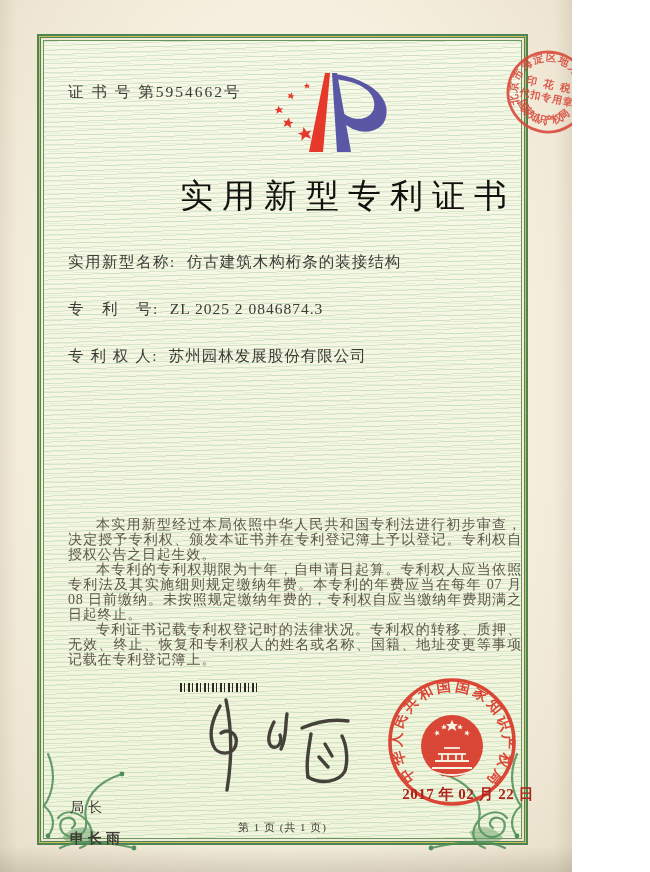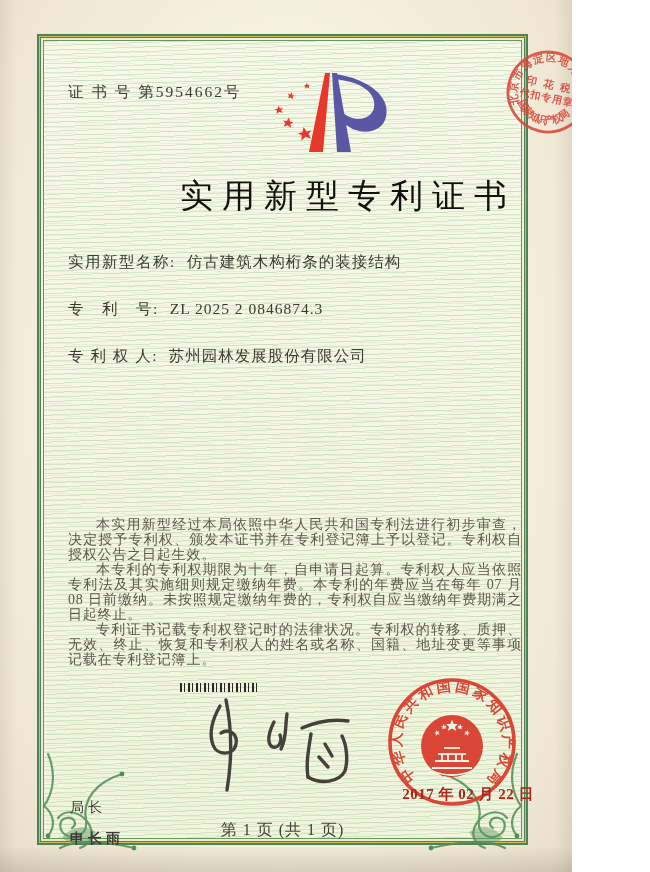--- a/index.html
+++ b/index.html
@@ -40,21 +40,21 @@
   .signoff { position:absolute; left:70px; top:760px; font-size:14px; letter-spacing:4px; color:#3f3c35;margin-top:39px; }
   .signoff .name { margin-top:13px;font-weight:bold; }
   .barcode { position:absolute; left:180px; top:683px; width:78px; height:9px;
     background:repeating-linear-gradient(90deg,#2c2a26 0 2px,rgba(0,0,0,0) 2px 4px,#2c2a26 4px 5px,rgba(0,0,0,0) 5px 8px); }
   .signature { position:absolute; left:190px; top:692px; width:170px; height:110px; }
   .seal { position:absolute; left:386px; top:676px; width:132px; height:132px; opacity:.93; }
   .seal-date { position:absolute; left:388px; top:785px; width:160px; text-align:center;
                font-size:15px; font-weight:bold; color:#ad241b; letter-spacing:.5px; white-space:nowrap; }
   .stamp { position:absolute; left:500px; top:44px; width:96px; height:96px; transform:rotate(12deg); opacity:.88; }
   .footer { position:absolute; left:43px; right:50px; top:820px; text-align:center;
-            font-size:16px; letter-spacing:1px; color:#413d36; }
+            font-size:11px; letter-spacing:1px; color:#413d36; }
   .flourish { position:absolute; width:112px; height:112px; }
   .flourish.bl { left:34px; top:740px; }
   .flourish.br { right:41px; top:740px; transform:scaleX(-1); }
   .seal-ring-text { font-size:14.5px; font-weight:bold; fill:#d93a2b; letter-spacing:2px; }
   .stamp-ring { font-size:10.5px; font-weight:bold; fill:#d8473a; }
   .stamp-center { font-weight:bold; fill:#d8473a; }
 </style>
 </head>
 <body>
 

